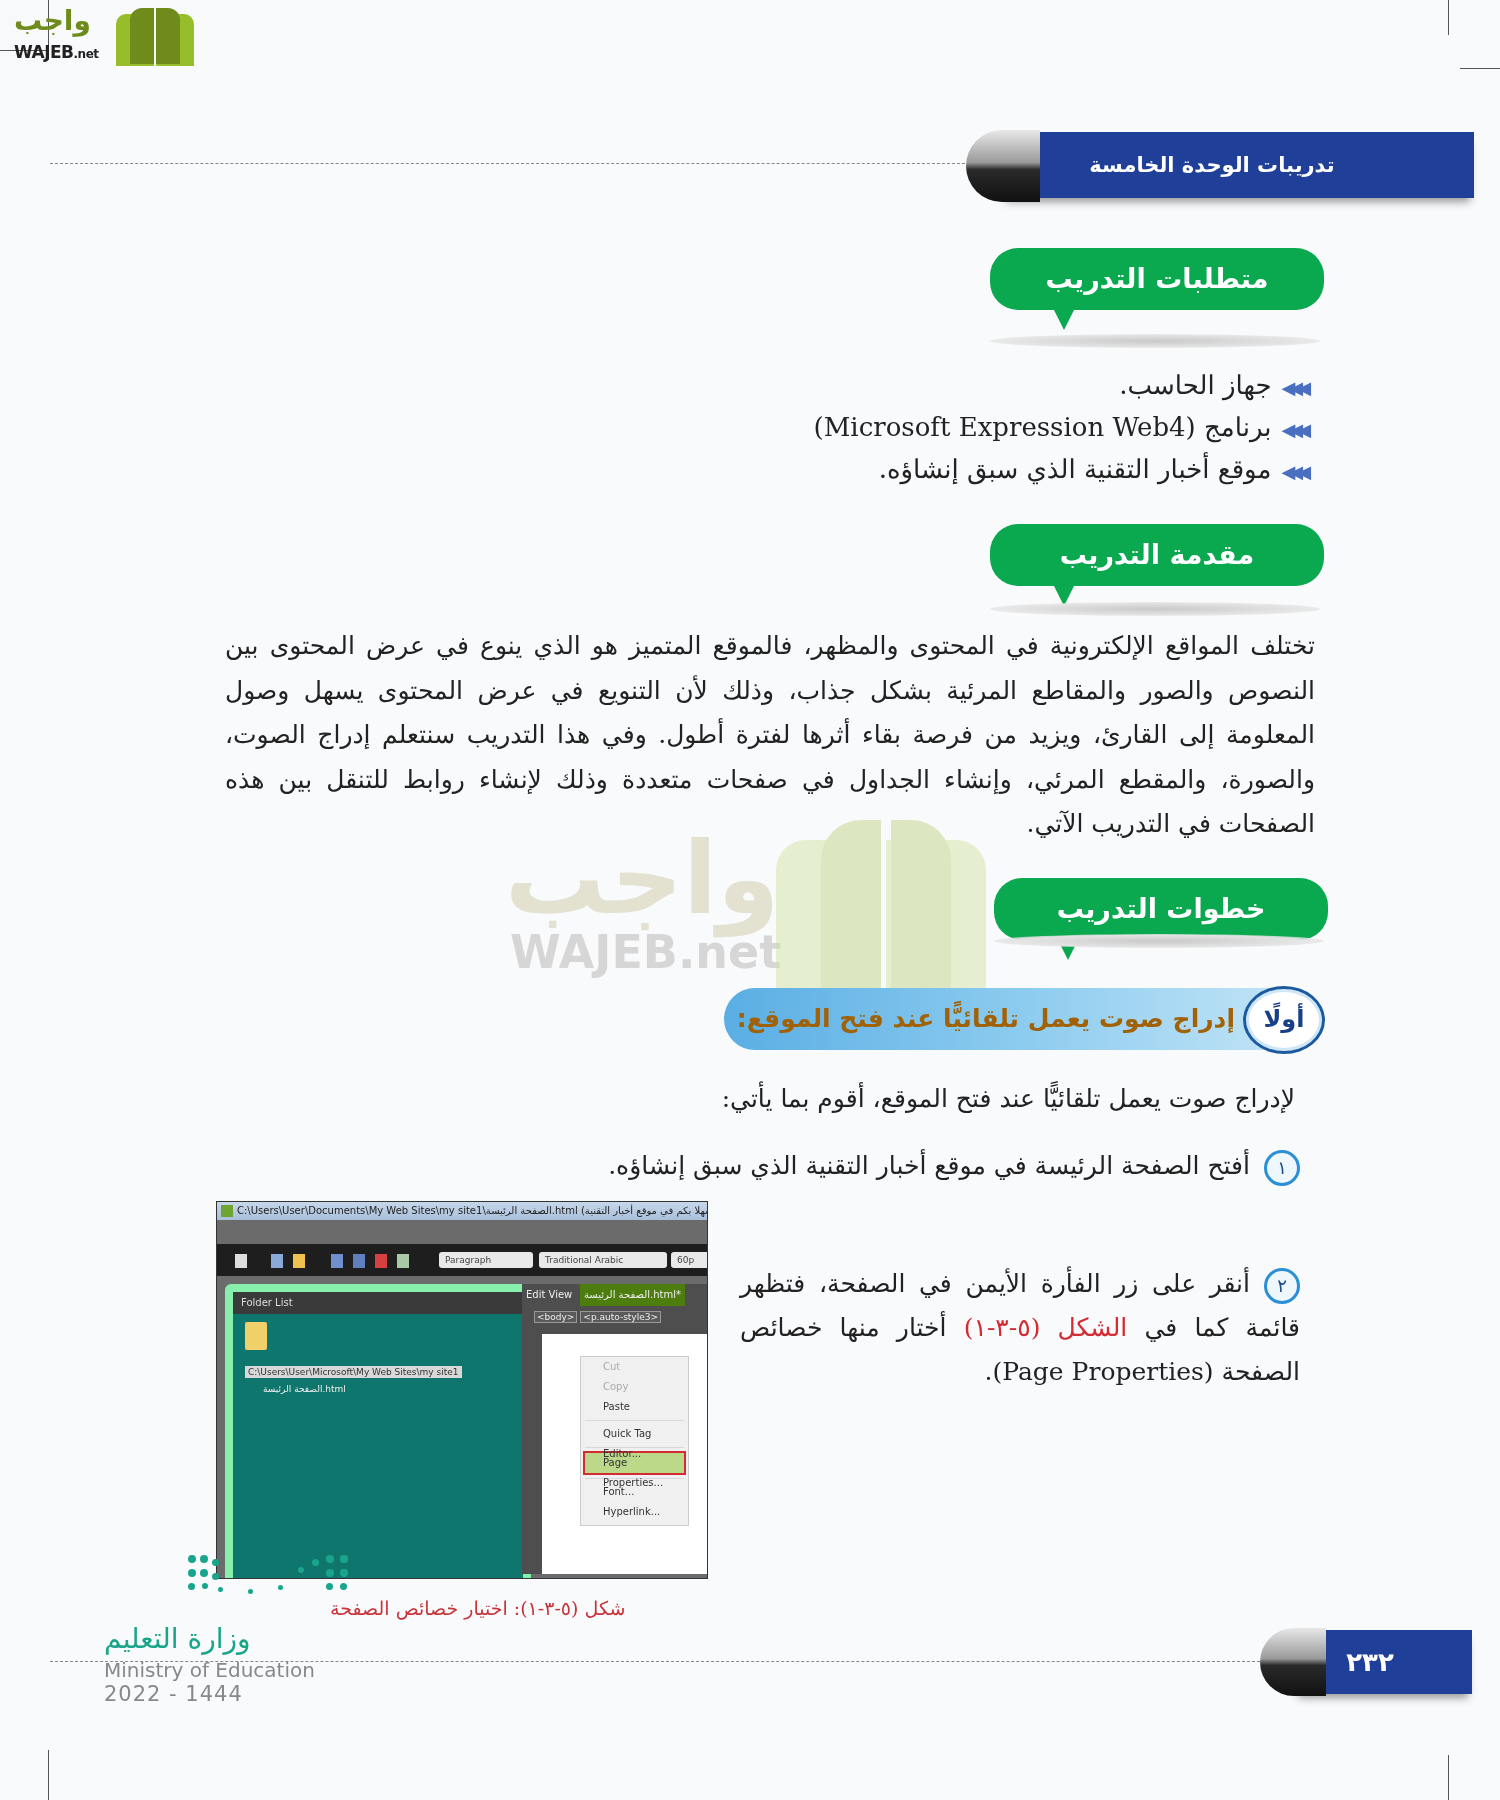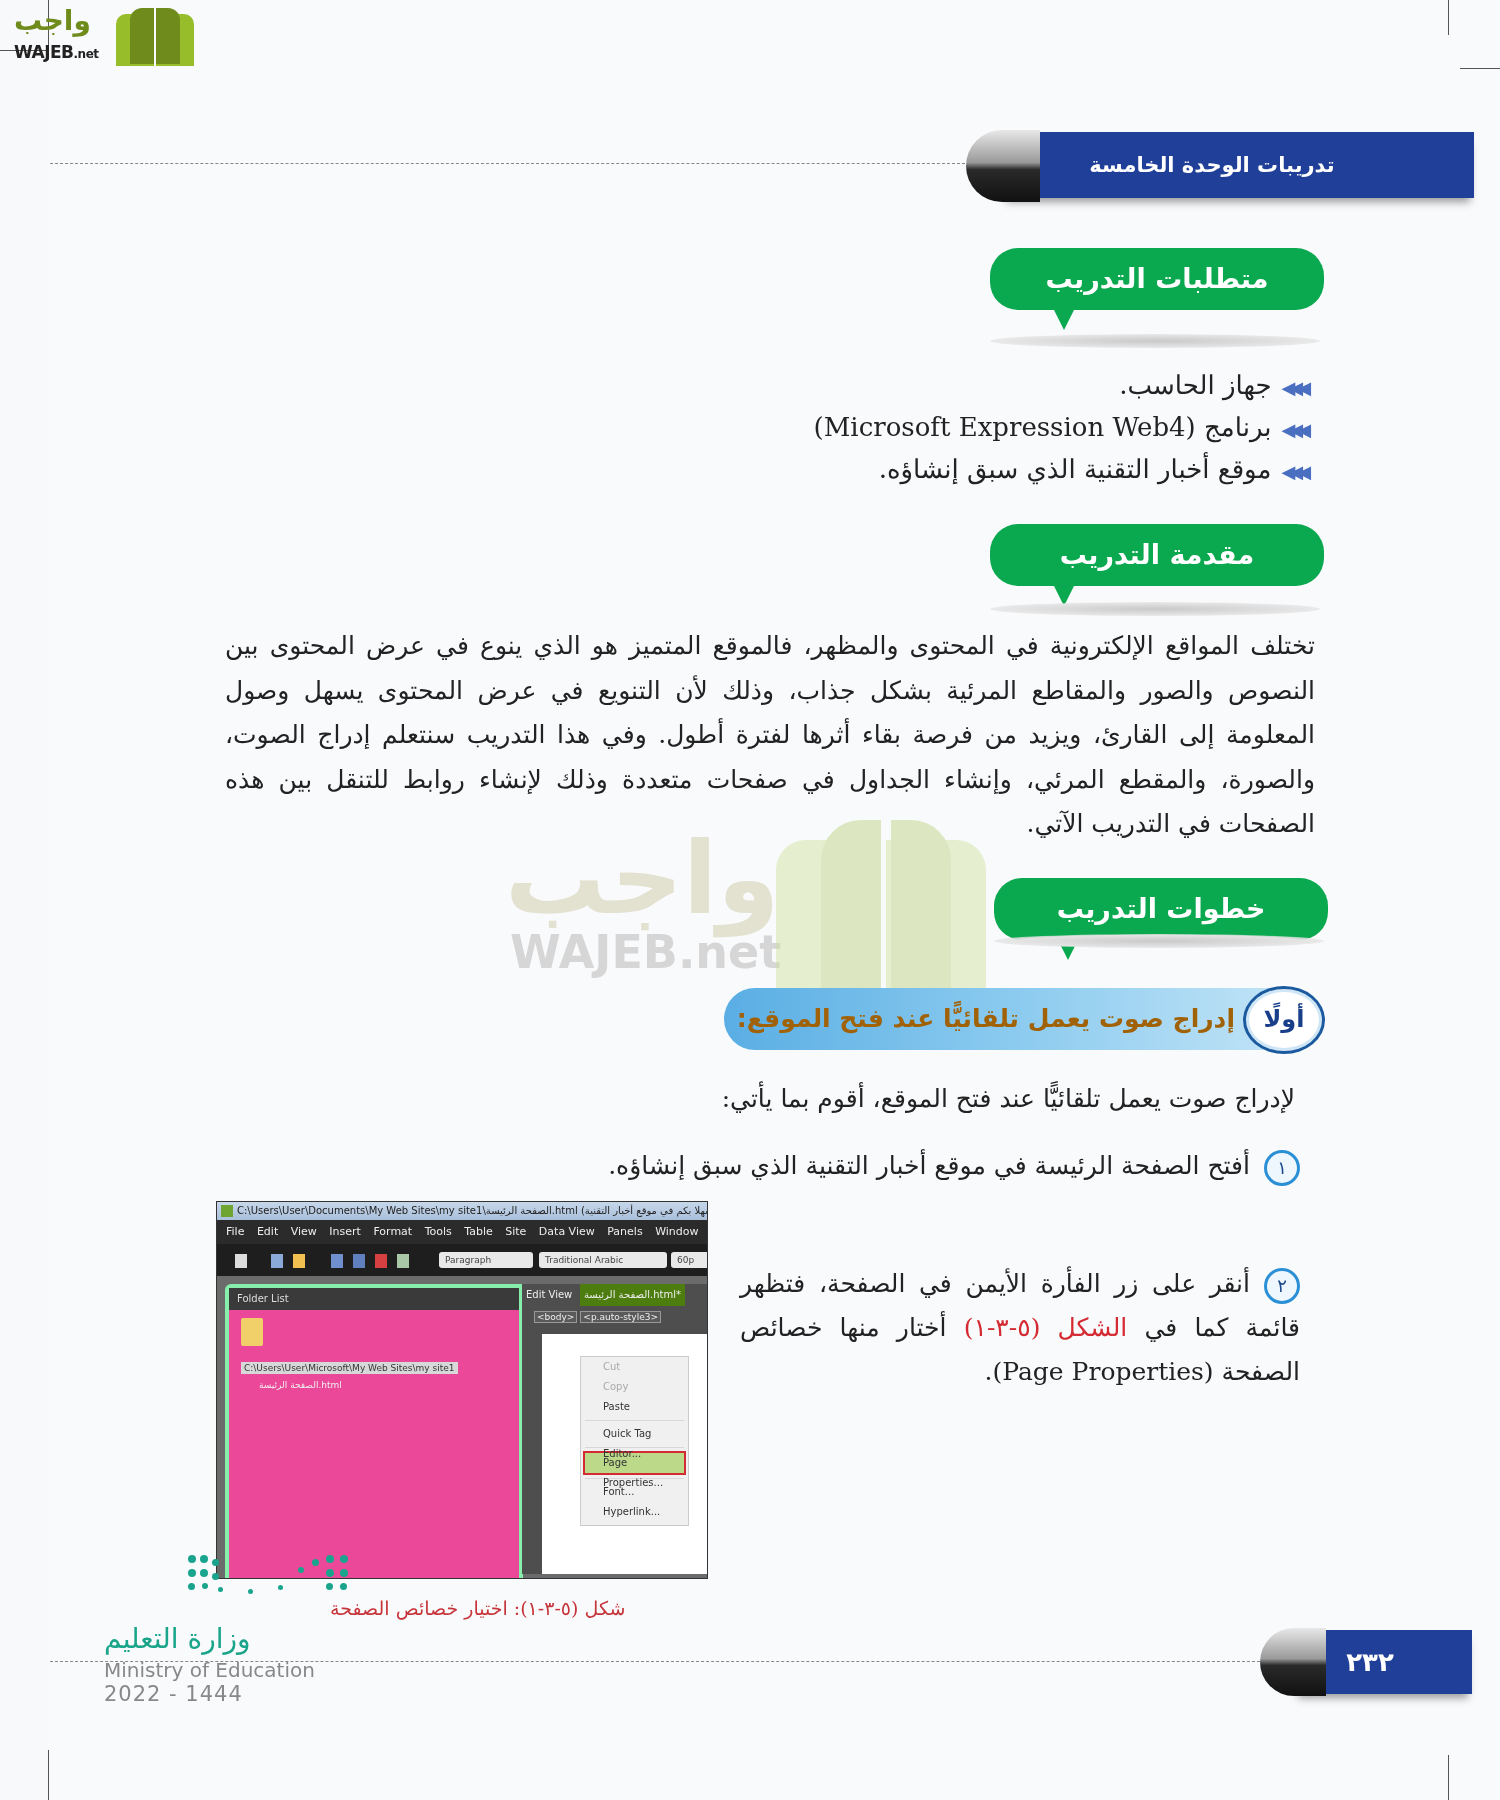--- a/index.html
+++ b/index.html
@@ -55,21 +55,21 @@
   .red{color:#d42a32;}
   
   .shot{left:216px;top:1201px;width:490px;height:376px;background:#6b6b6b;overflow:hidden;border:1px solid #333;}
   .s-title{position:absolute;left:0;top:0;width:490px;height:18px;background:linear-gradient(#c7d7ea,#a8bfda);font-size:10px;line-height:18px;color:#222;white-space:nowrap;overflow:hidden;direction:ltr;}
   .s-title .ic{display:inline-block;width:12px;height:12px;background:#6ea530;margin:3px 4px 0 4px;vertical-align:top;}
   .s-menu{position:absolute;left:0;top:18px;width:490px;height:24px;background:#2b2b2b;font-size:11px;line-height:24px;color:#eee;white-space:nowrap;}
   .s-menu span{margin-left:9px;}
   .s-tool{position:absolute;left:0;top:42px;width:490px;height:32px;background:#1e1e1e;}
   .s-btn{position:absolute;top:10px;width:12px;height:14px;background:#ddd;}
   .s-drop{position:absolute;top:8px;height:16px;background:#e9e9e9;border-radius:3px;font-size:9px;line-height:16px;color:#444;padding-left:6px;}
-  .s-folder{position:absolute;left:8px;top:82px;width:290px;height:290px;background:#ec4899;border:4px solid #86efac;border-radius:6px 0 0 0;}
+  .s-folder{position:absolute;left:8px;top:82px;width:290px;height:290px;background:#0f766e;border:8px solid #86efac;border-radius:6px 0 0 0;}
   .s-folder-h{position:absolute;left:0;top:0;width:290px;height:22px;background:#3a3a3a;color:#ddd;font-size:10px;line-height:22px;padding-left:8px;box-sizing:border-box;}
   .s-path{position:absolute;left:12px;top:74px;background:#d8d8d8;font-size:9px;color:#333;padding:1px 3px;white-space:nowrap;}
   .s-file{position:absolute;left:30px;top:92px;font-size:9px;color:#eee;white-space:nowrap;}
   .s-folder-ic{position:absolute;left:12px;top:30px;width:22px;height:28px;background:#f1d06a;border-radius:2px;}
   .s-edit{position:absolute;left:305px;top:82px;width:185px;height:290px;background:#4e4e4e;}
   .s-tabs{position:absolute;left:0;top:0;width:185px;height:22px;font-size:10px;line-height:22px;color:#eee;}
   .s-tabs .t1{position:absolute;left:4px;}
   .s-tabs .t2{position:absolute;left:58px;background:#4d7c0f;padding:0 4px;height:22px;}
   .s-crumb{position:absolute;left:12px;top:28px;font-size:9px;color:#eee;}
   .s-crumb span{border:1px solid #999;padding:0 2px;margin-right:3px;background:#5a5a5a;}
@@ -156,34 +156,20 @@
 </div>
 
 <div class="step" style="right:200px;top:1262px;width:560px;text-align:justify;">
   <span class="num">٢</span><span>أنقر على زر الفأرة الأيمن في الصفحة، فتظهر قائمة كما في</span>
   <span class="red">الشكل (٥-٣-١)</span>
   <span>أختار منها خصائص الصفحة (Page Properties).</span>
 </div>
 
 <div class="abs shot">
   <div class="s-title"><span class="ic"></span><span>C:\Users\User\Documents\My Web Sites\my site1\الصفحة الرئيسة.html (أهلا وسهلا بكم في موقع أخبار التقنية)</span></div>
-  <div class="s-menu">
-    <span>File</span>
-    <span>Edit</span>
-    <span>View</span>
-    <span>Insert</span>
-    <span>Format</span>
-    <span>Tools</span>
-    <span>Table</span>
-    <span>Site</span>
-    <span>Data View</span>
-    <span>Panels</span>
-    <span>Window</span>
-    
-  </div>
   <div class="s-tool">
     <div class="s-btn" style="left:18px;"></div>
     <div class="s-btn" style="left:54px;background:#8aa8d8;"></div>
     <div class="s-btn" style="left:76px;background:#f0c050;"></div>
     <div class="s-btn" style="left:114px;background:#6f8fcf;"></div>
     <div class="s-btn" style="left:136px;background:#5f7fbf;"></div>
     <div class="s-btn" style="left:158px;background:#d64040;"></div>
     <div class="s-btn" style="left:180px;background:#a8c8a8;"></div>
     <div class="s-drop" style="left:222px;width:88px;">Paragraph</div>
     <div class="s-drop" style="left:322px;width:122px;">Traditional Arabic</div>

